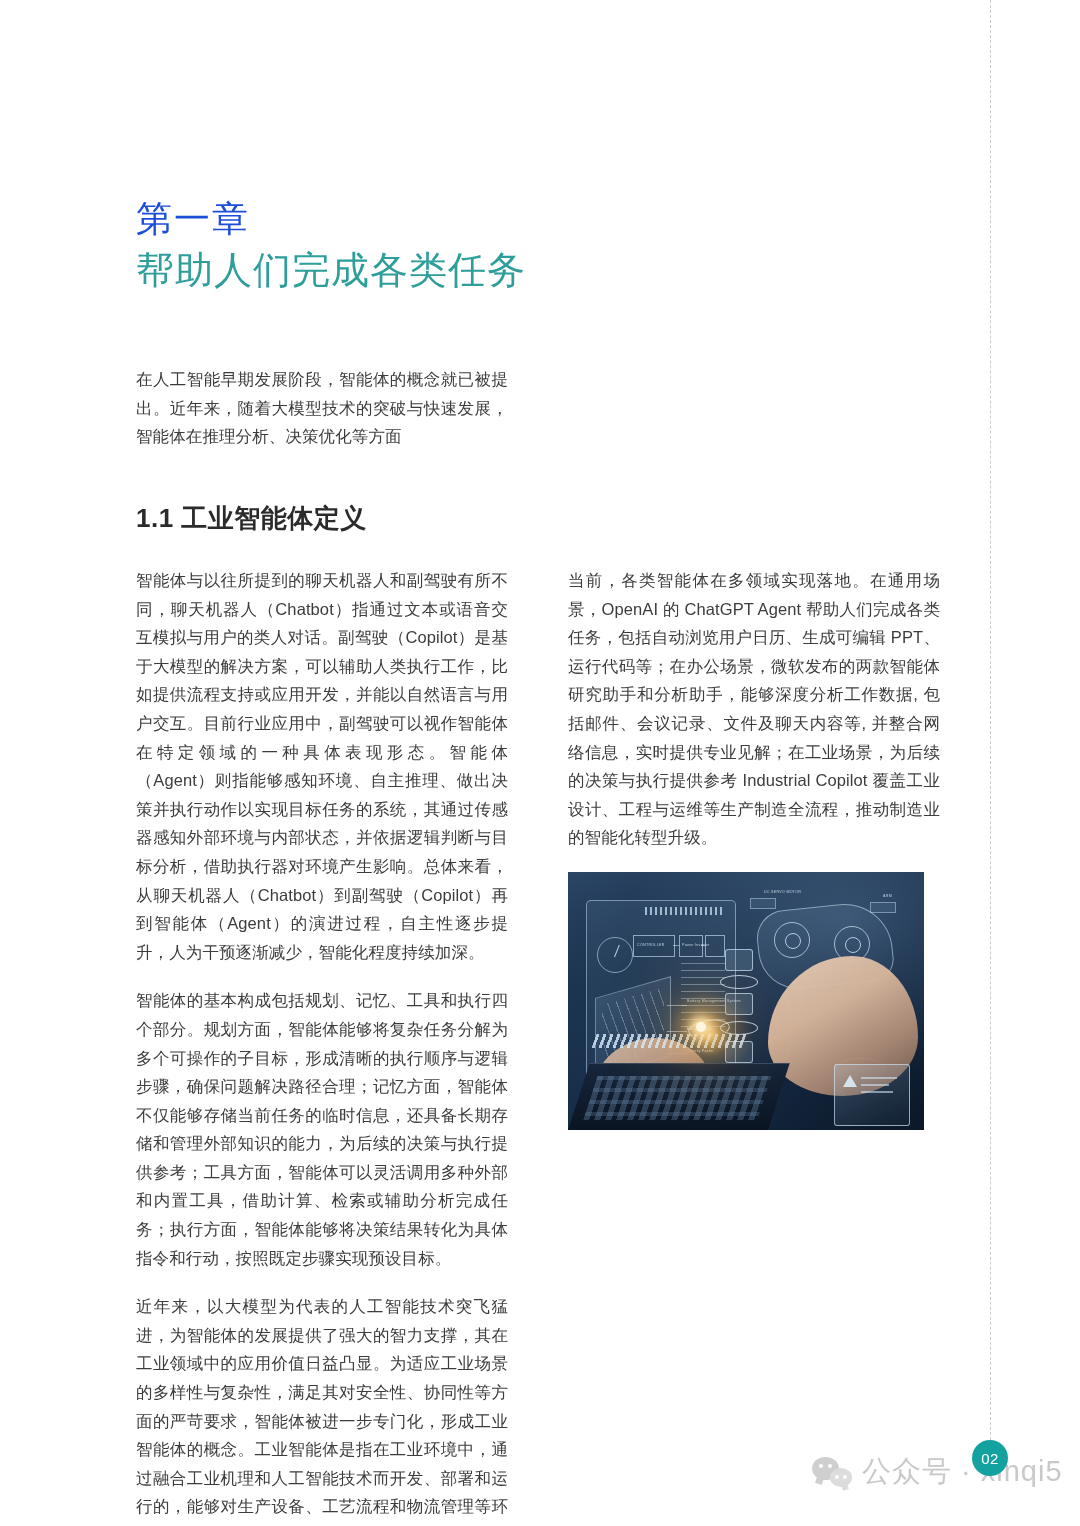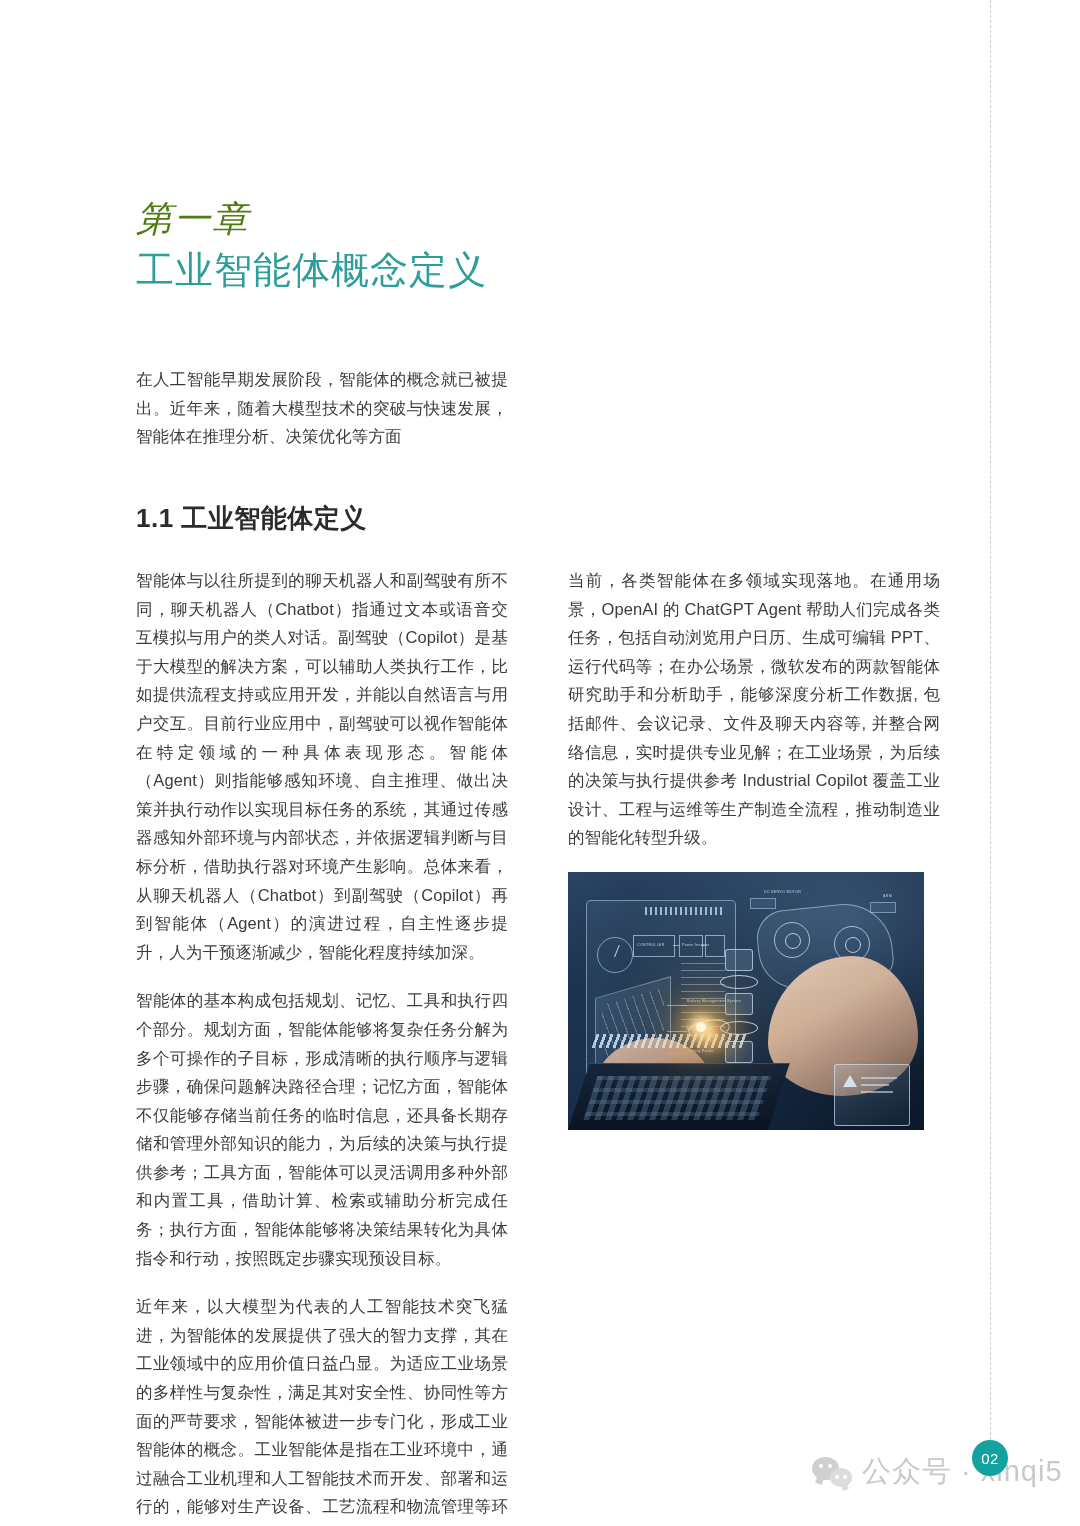--- a/index.html
+++ b/index.html
@@ -352,22 +352,22 @@
   }
 </style>
 </head>
 <body>
 
 <div class="page">
 
   <div class="dashed-rule"></div>
 
   <div class="chapter-head">
-    <div class="chapter-num" style="color: #4d7c0f; font-style: italic;">第一章</div>
-    <div class="chapter-title" style="color: rgb(46, 158, 154);">工业智能体概念定义</div>
+    <div class="chapter-num" style="color: #1d4ed8;">第一章</div>
+    <div class="chapter-title" style="color: rgb(46, 158, 154);">帮助人们完成各类任务</div>
   </div>
 
   <div class="intro">
     <div class="col">
       <p class="para">在人工智能早期发展阶段，智能体的概念就已被提出。近年来，随着大模型技术的突破与快速发展，智能体在推理分析、决策优化等方面</p>
     </div>
   </div>
 
   <div class="section-head">1.1 工业智能体定义</div>
 

